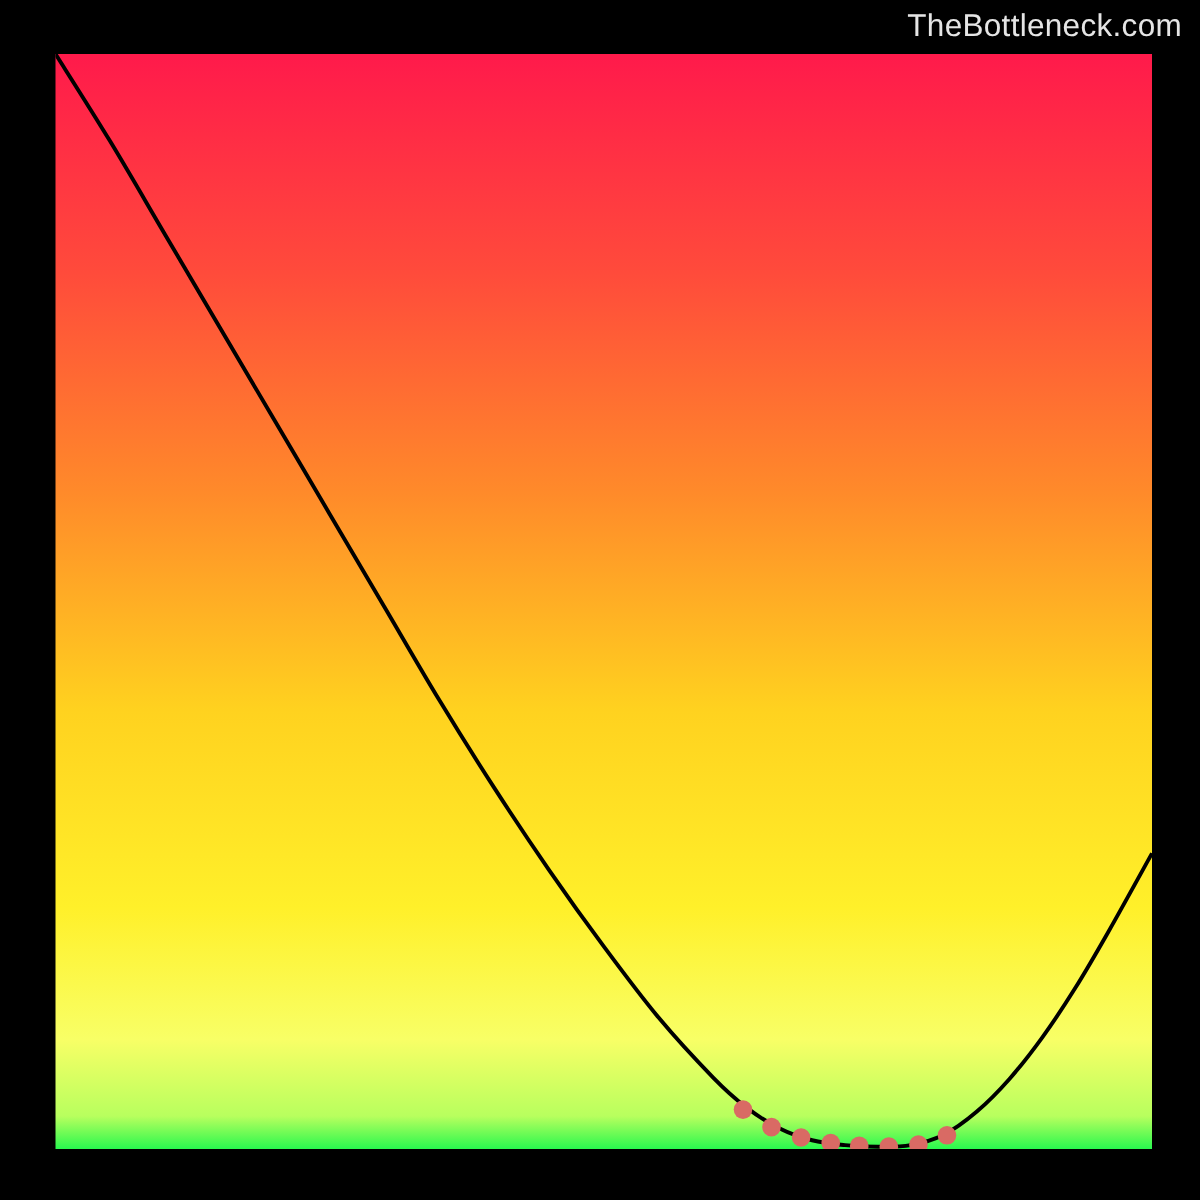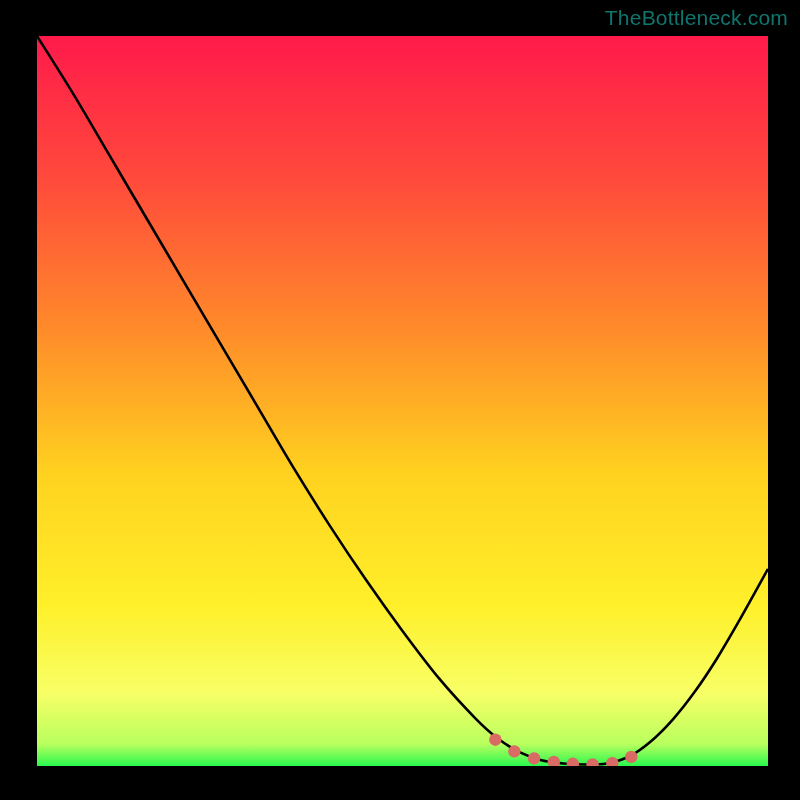--- a/index.html
+++ b/index.html
@@ -16,21 +16,21 @@
     top: 0;
     left: 0;
     width: 800px;
     height: 800px;
     background: #000;
   }
   .watermark {
     position: absolute;
     top: 6px;
     right: 12px;
-    color: #0f766e;
+    color: #e5e5e5;
     font-size: 21px;
     font-weight: 500;
     letter-spacing: 0.2px;
     z-index: 10;
   }
   svg.plot {
     position: absolute;
     top: 0;
     left: 0;
   }

